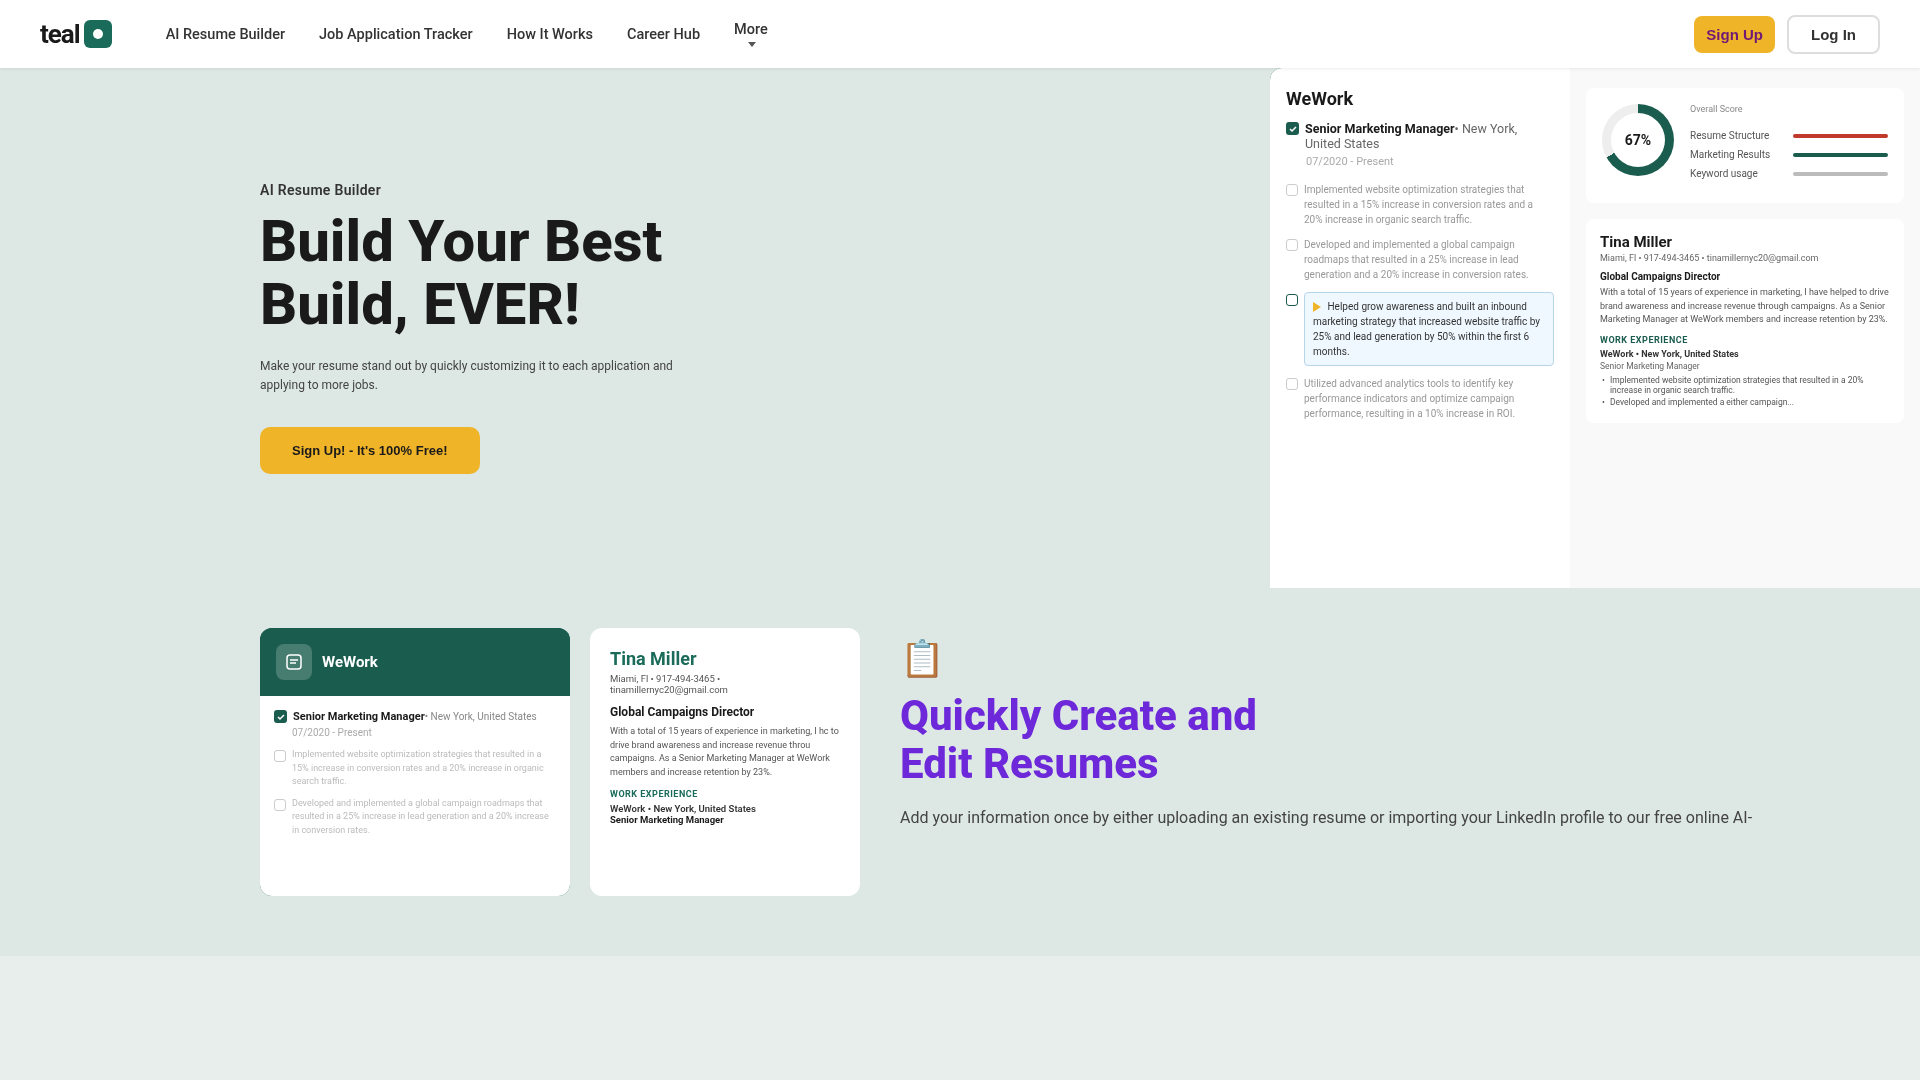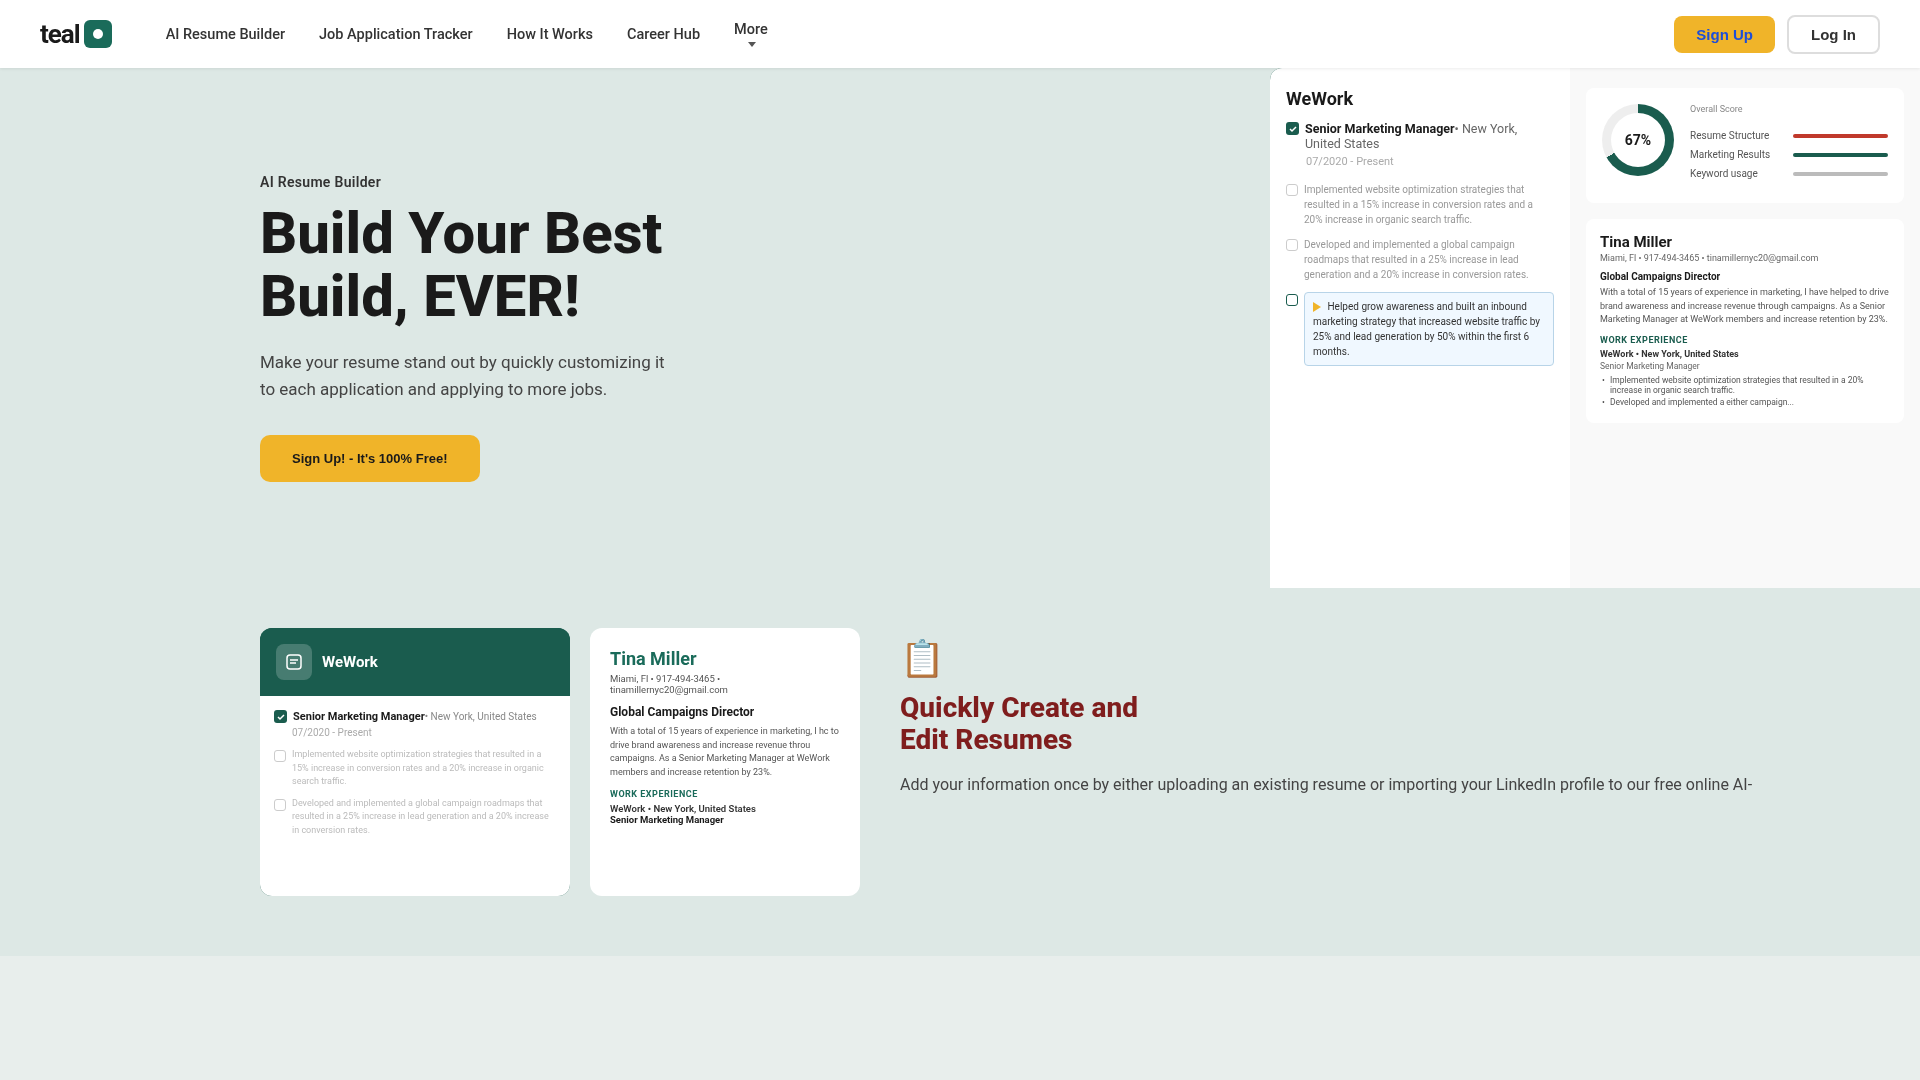--- a/index.html
+++ b/index.html
@@ -57,24 +57,24 @@
       gap: 4px;
       flex-direction: column;
     }
     .nav-actions {
       display: flex;
       align-items: center;
       gap: 12px;
     }
     .btn-signup {
       background: #f0b429;
-      color: #1d4ed8;
+      color: #701a75;
       border: none;
       border-radius: 8px;
-      padding: 10px 22px;
+      padding: 10px 12px;
       font-size: 15px;
       font-weight: 600;
       cursor: pointer;
     }
     .btn-login {
       background: transparent;
       color: #333;
       border: 2px solid #ddd;
       border-radius: 8px;
       padding: 9px 22px;
@@ -107,21 +107,21 @@
       letter-spacing: 0.3px;
     }
     .hero-title {
       font-size: 58px;
       font-weight: 800;
       color: #1a1a1a;
       line-height: 1.1;
       margin-bottom: 20px;
     }
     .hero-subtitle {
-      font-size: 17px;
+      font-size: 12px;
       color: #444;
       line-height: 1.6;
       max-width: 480px;
       margin-bottom: 32px;
     }
     .btn-cta {
       background: #f0b429;
       color: #1a1a1a;
       border: none;
       border-radius: 10px;
@@ -405,23 +405,23 @@
 
     .lower-card-info {
       flex: 1;
       padding: 10px 0 0 20px;
     }
     .lower-info-icon {
       font-size: 36px;
       margin-bottom: 12px;
     }
     .lower-info-title {
-      font-size: 28px;
+      font-size: 42px;
       font-weight: 800;
-      color: #7f1d1d;
+      color: #6d28d9;
       line-height: 1.15;
       margin-bottom: 16px;
     }
     .lower-info-desc {
       font-size: 16px;
       color: #444;
       line-height: 1.6;
     }
 
     .chevron-down {
@@ -493,20 +493,24 @@
       <div class="demo-bullet">
         <div class="demo-bullet-check"></div>
         <div class="demo-bullet-text">Developed and implemented a global campaign roadmaps that resulted in a 25% increase in lead generation and a 20% increase in conversion rates.</div>
       </div>
       <div class="demo-bullet">
         <div class="demo-bullet-check" style="border-color:#1a5c4e;"></div>
         <div class="demo-bullet-text active">
           <span class="demo-cursor"></span>
           <span>Helped grow awareness and built an inbound marketing strategy that increased website traffic by 25% and lead generation by 50% within the first 6 months.</span>
         </div>
+      </div>
+      <div class="demo-bullet">
+        <div class="demo-bullet-check"></div>
+        <div class="demo-bullet-text">Utilized advanced analytics tools to identify key performance indicators and optimize campaign performance, resulting in a 10% increase in ROI.</div>
       </div>
     </div>
 
     <div class="demo-right">
       <div class="demo-score-section">
         <div class="demo-score-circle">
           <div class="demo-score-inner">67%</div>
         </div>
         <div class="demo-score-labels">
           <div style="font-size:9px;color:#888;margin-bottom:16px;">Overall Score</div>

